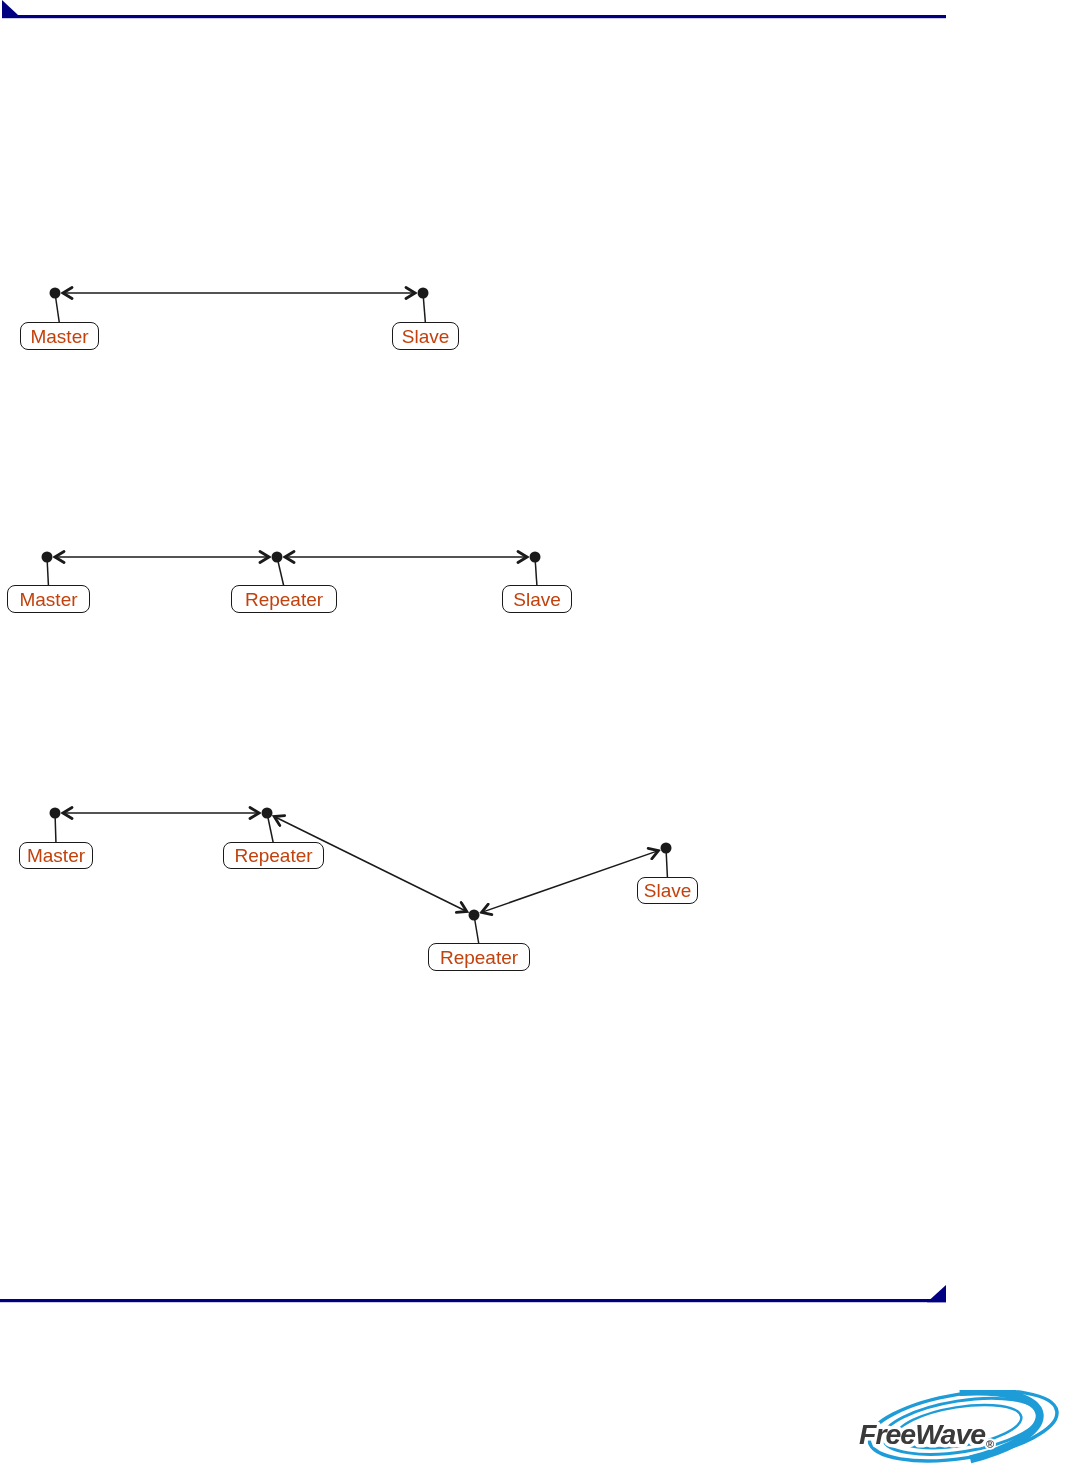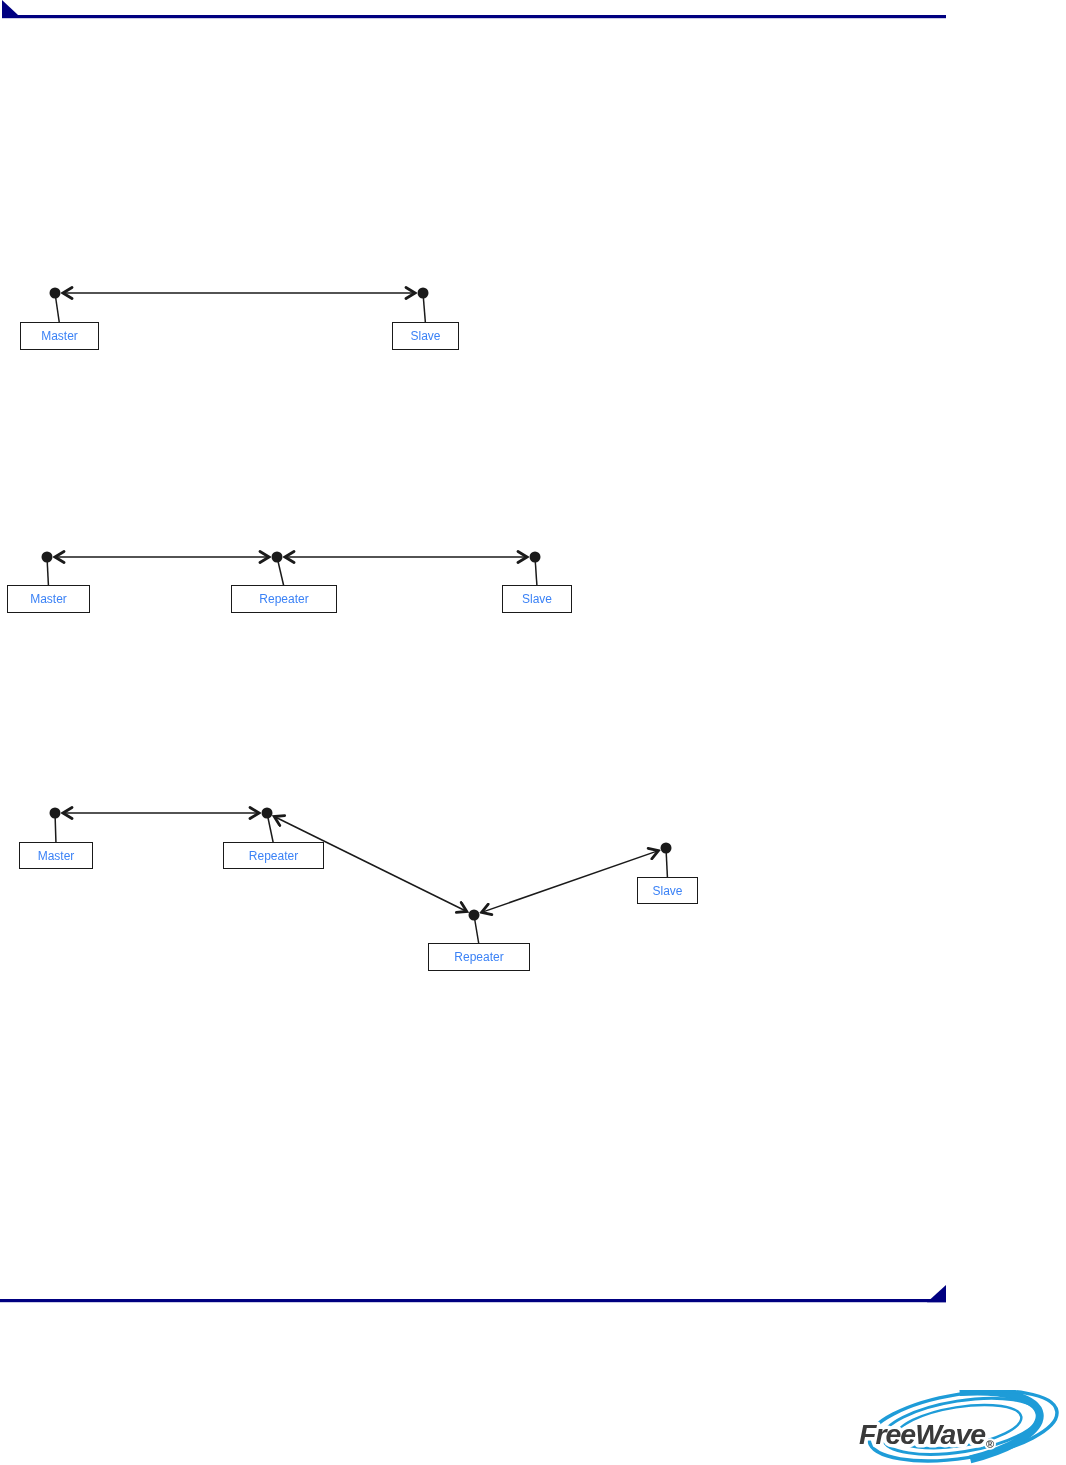--- a/index.html
+++ b/index.html
@@ -10,28 +10,28 @@
     background:#ffffff;
     overflow:hidden;
     font-family:"Liberation Sans",sans-serif;
   }
   .abs{position:absolute;}
   #diagram-layer{position:absolute;left:0;top:0;}
   .node-box{
     position:absolute;
     box-sizing:border-box;
     border:1.6px solid #1a1a1a;
-    border-radius:0;
+    border-radius:8px;
     background:#ffffff;
     display:flex;
     align-items:center;
     justify-content:center;
-    font-size:12px;
+    font-size:19px;
     line-height:1;
-    color:#3b82f6;
+    color:#c2410c;
     white-space:nowrap;
   }
   .logo-text{
     font-family:"Liberation Sans",sans-serif;
     font-style:italic;
     font-weight:bold;
     font-size:28.5px;
     letter-spacing:-1px;
     paint-order:stroke;
     stroke:#ffffff;

